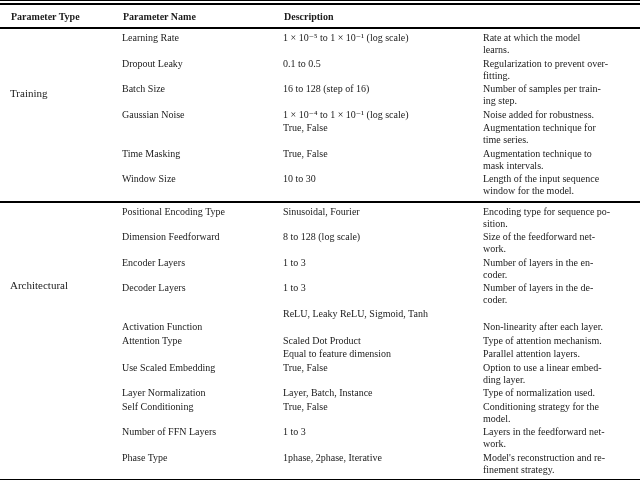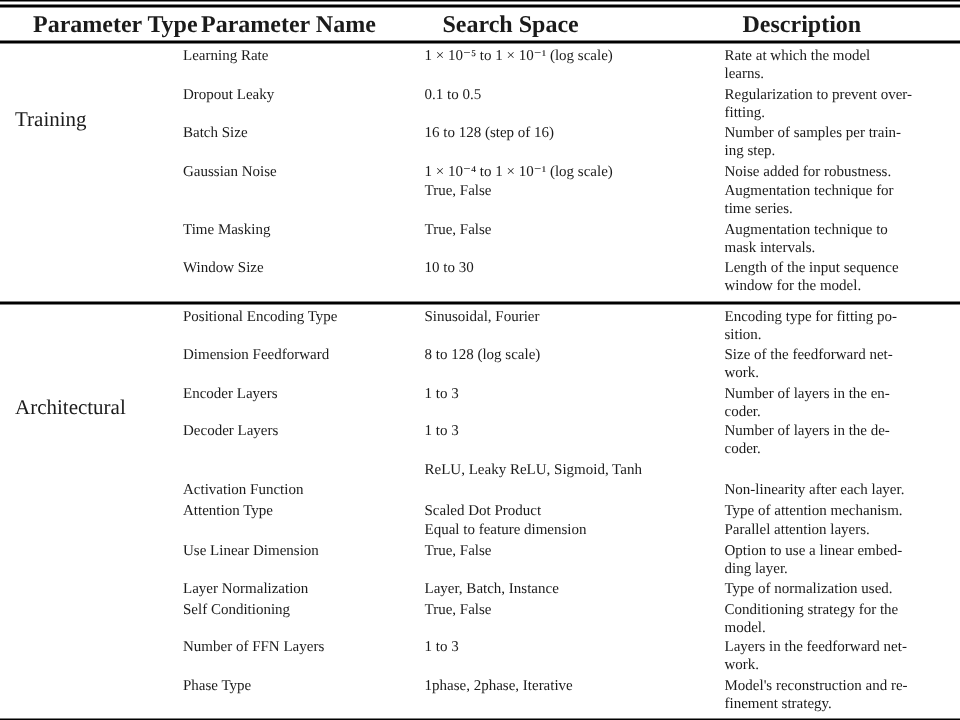--- a/index.html
+++ b/index.html
@@ -14,44 +14,45 @@
 
   
   .rule-top-double    { height: 2px; border-top: 1px solid #000; border-bottom: 2px solid #000; }
   .rule-single        { border-top: 2px solid #000; }
   .rule-bottom-double { height: 2px; border-top: 2px solid #000; border-bottom: 1px solid #000; }
 
   
   .thead {
     display: grid;
     grid-template-columns: 122px 161px 200px 1fr;
-    padding: 5px 0 4px 12px;
+    padding: 5px 0 4px 1px;
     font-weight: bold;
-    font-size: 16px;
+    font-size: 10px;
     line-height: 13px;
   }
   .thead .hc { white-space: pre; }
   .thead .c1 { padding-left: 10px; }
   .thead .c4 { padding-right: 6px; }
 
   
   .tsection {
     position: relative;
     display: grid;
     grid-template-columns: 122px 161px 200px 1fr;
     grid-auto-rows: min-content;
     padding: 3px 0 2px 0;
     font-size: 10px;
     line-height: 12px;
   }
   .cat {
     position: absolute;
     left: 10px;
-    font-size: 14px;
+    font-size: 11px;
     line-height: 12px;
+    margin-top: 12px;
   }
   .tsection.training .cat      { top: 46px; }
   .tsection.architectural .cat { top: 64px; }
 
   .cell {
     white-space: pre;
     overflow: hidden;
     padding-bottom: 1.5px;
   }
   .cell.name  { grid-column: 2; padding-right: 10px; }
@@ -61,21 +62,20 @@
 </head>
 <body>
 
 <div class="paper-table">
 
   <div class="rule-top-double"></div>
 
   <div class="thead">
     <div class="hc c1">Parameter Type</div>
     <div class="hc c2">Parameter Name</div>
-    <div class="hc c3">Search Space</div>
     <div class="hc c4">Description</div>
   </div>
 
   <div class="rule-single"></div>
 
   <section class="tsection training">
     <div class="cat">Training</div>
 
     <div class="cell name">Learning Rate</div>
     <div class="cell space">1 × 10⁻⁵ to 1 × 10⁻¹ (log scale)</div>
@@ -111,21 +111,21 @@
 window for the model.</div>
   </section>
 
   <div class="rule-single"></div>
 
   <section class="tsection architectural">
     <div class="cat">Architectural</div>
 
     <div class="cell name">Positional Encoding Type</div>
     <div class="cell space">Sinusoidal, Fourier</div>
-    <div class="cell desc">Encoding type for fitting po-
+    <div class="cell desc">Encoding type for sequence po-
 sition.</div>
 
     <div class="cell name">Dimension Feedforward</div>
     <div class="cell space">8 to 128 (log scale)</div>
     <div class="cell desc">Size of the feedforward net-
 work.</div>
 
     <div class="cell name">Encoder Layers</div>
     <div class="cell space">1 to 3</div>
     <div class="cell desc">Number of layers in the en-
@@ -140,21 +140,21 @@
     <div class="cell name">Activation Function</div>
     <div class="cell desc">Non-linearity after each layer.</div>
 
     <div class="cell name">Attention Type</div>
     <div class="cell space">Scaled Dot Product</div>
     <div class="cell desc">Type of attention mechanism.</div>
 
     <div class="cell space">Equal to feature dimension</div>
     <div class="cell desc">Parallel attention layers.</div>
 
-    <div class="cell name">Use Linear Dimension</div>
+    <div class="cell name">Use Scaled Embedding</div>
     <div class="cell space">True, False</div>
     <div class="cell desc">Option to use a linear embed-
 ding layer.</div>
 
     <div class="cell name">Layer Normalization</div>
     <div class="cell space">Layer, Batch, Instance</div>
     <div class="cell desc">Type of normalization used.</div>
 
     <div class="cell name">Self Conditioning</div>
     <div class="cell space">True, False</div>

